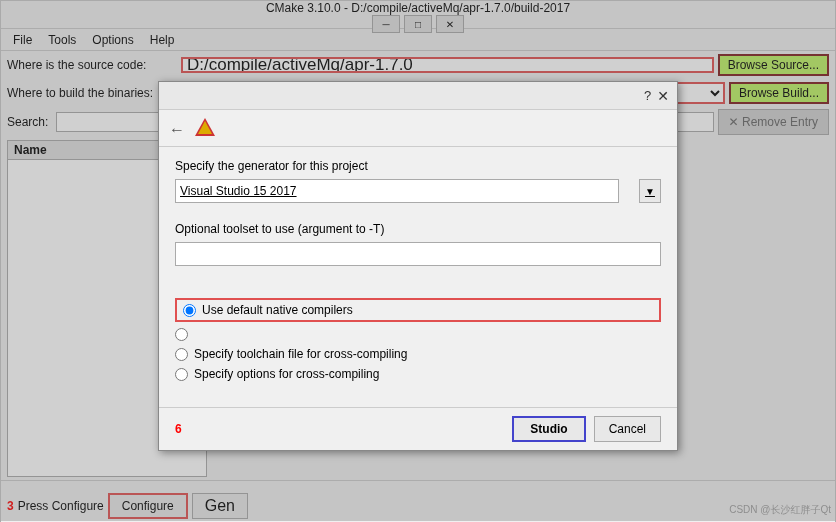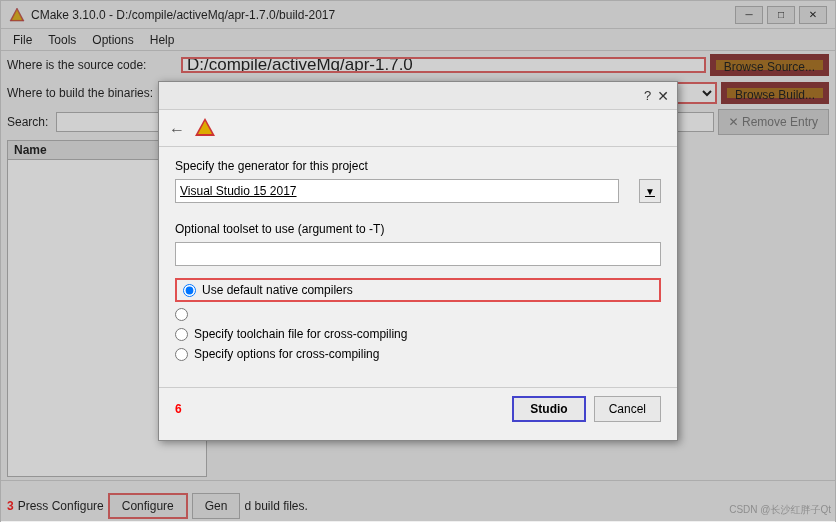--- a/index.html
+++ b/index.html
@@ -23,20 +23,21 @@
     }
 
     
     .title-bar {
       background: #f0f0f0;
       height: 28px;
       display: flex;
       align-items: center;
       padding: 0 8px;
       border-bottom: 1px solid #ccc;
+      flex-direction: column;
     }
     .title-bar-icon {
       width: 16px;
       height: 16px;
       margin-right: 6px;
     }
     .title-bar-text {
       font-size: 12px;
       color: #000;
       flex: 1;
@@ -91,22 +92,22 @@
       border: 2px solid #e05050;
       padding: 0 4px;
       font-size: 17px;
       background: #fff;
       outline: none;
     }
     .toolbar-btn {
       height: 22px;
       padding: 0 8px;
       font-size: 12px;
-      background: #a16207;
-      border: 6px solid #7f1d1d;
+      background: #bef264;
+      border: 2px solid #7f1d1d;
       cursor: pointer;
       white-space: nowrap;
     }
     .toolbar-select {
       height: 22px;
       border: 2px solid #e05050;
       font-size: 12px;
       background: #fff;
       flex: 1;
     }
@@ -174,21 +175,21 @@
       height: 26px;
       padding: 0 12px;
       font-size: 12px;
       background: #e8e8e8;
       border: 2px solid #e05050;
       cursor: pointer;
     }
     .bottom-btn-plain {
       height: 26px;
       padding: 0 12px;
-      font-size: 12px;
+      font-size: 16px;
       background: #e8e8e8;
       border: 1px solid #aaa;
       cursor: pointer;
     }
     .bottom-btn-remove {
       height: 26px;
       padding: 0 10px;
       font-size: 12px;
       background: #d0d0d0;
       border: 1px solid #aaa;
@@ -303,20 +304,21 @@
       gap: 6px;
       font-size: 12px;
     }
     .radio-item input[type="radio"] { cursor: pointer; }
     .radio-highlighted {
       border: 2px solid #e05050;
       padding: 3px 6px;
       display: flex;
       align-items: center;
       gap: 6px;
+      margin-top: 20px;
     }
     .dialog-footer {
       display: flex;
       justify-content: flex-end;
       padding: 8px 16px;
       gap: 8px;
       border-top: 1px solid #ccc;
     }
     .dialog-finish-btn {
       height: 26px;
@@ -422,21 +424,20 @@
 
     <div class="right-panel">
     </div>
   </div>
 
   <div class="bottom-bar">
     <span class="anno-badge">3</span>
     <span style="font-size:12px;">Press Configure</span>
     <button class="bottom-btn">Configure</button>
     <button class="bottom-btn-plain">Gen</button>
-    <span style="font-size:12px; flex:1;">d build files.</span>
   </div>
 
   <div class="modal-overlay">
     <div class="dialog">
 
       <div class="dialog-titlebar">
         <span style="font-size:11px;"></span>
         <div style="display:flex; gap:6px;">
           <button class="dialog-help-btn">?</button>
           <button class="dialog-close-btn">✕</button>

